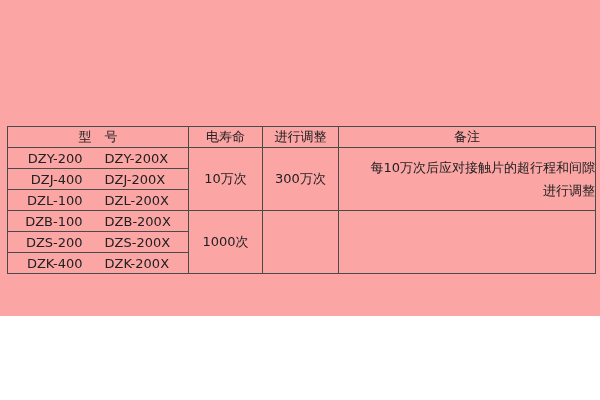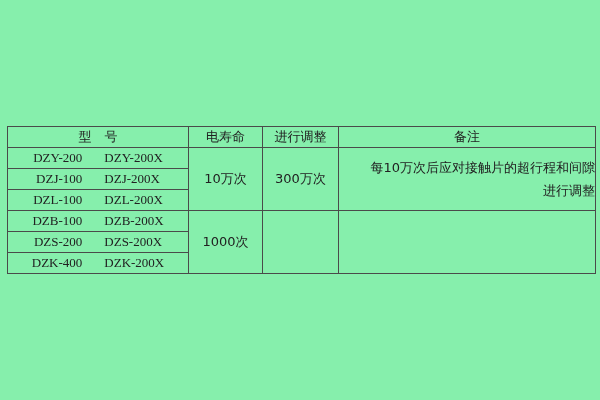--- a/index.html
+++ b/index.html
@@ -7,22 +7,22 @@
     padding: 0;
     width: 600px;
     height: 400px;
     background: #ffffff;
     font-family: "DejaVu Sans", "Liberation Sans", sans-serif;
     overflow: hidden;
   }
   .stage {
     position: relative;
     width: 600px;
-    height: 400px;
-    background: #86efac;
+    height: 316px;
+    background: #fca5a5;
   }
   table.spec {
     position: absolute;
     left: 7px;
     top: 126px;
     width: 588px;
     border-collapse: collapse;
     table-layout: fixed;
     color: #212121;
     font-size: 13px;
@@ -37,21 +37,20 @@
     overflow: hidden;
   }
   th.model-header {
     white-space: pre;
   }
   .model-pair {
     display: flex;
     justify-content: center;
     align-items: center;
     gap: 22px;
-    font-family: Liberation Serif, serif;
   }
   td.remarks-cell {
     text-align: left;
     vertical-align: middle;
     padding-left: 22px;
   }
   .remark-line {
     line-height: 23px;
     white-space: nowrap;
     text-align: right;
@@ -86,21 +85,21 @@
         <td rowspan="3">10万次</td>
         <td rowspan="3">300万次</td>
         <td rowspan="3" class="remarks-cell">
           <div class="remark-line">每10万次后应对接触片的超行程和间隙</div>
           <div class="remark-line">进行调整</div>
         </td>
       </tr>
       <tr>
         <td>
           <div class="model-pair">
-            <span>DZJ-100</span>
+            <span>DZJ-400</span>
             <span>DZJ-200X</span>
           </div>
         </td>
       </tr>
       <tr>
         <td>
           <div class="model-pair">
             <span>DZL-100</span>
             <span>DZL-200X</span>
           </div>

